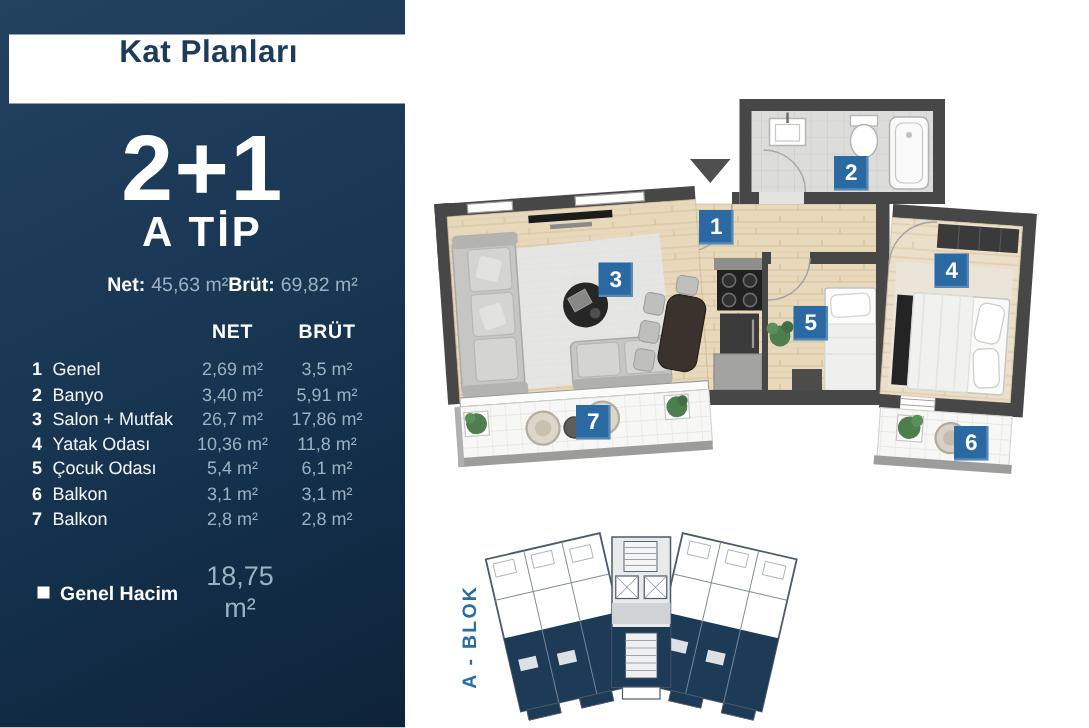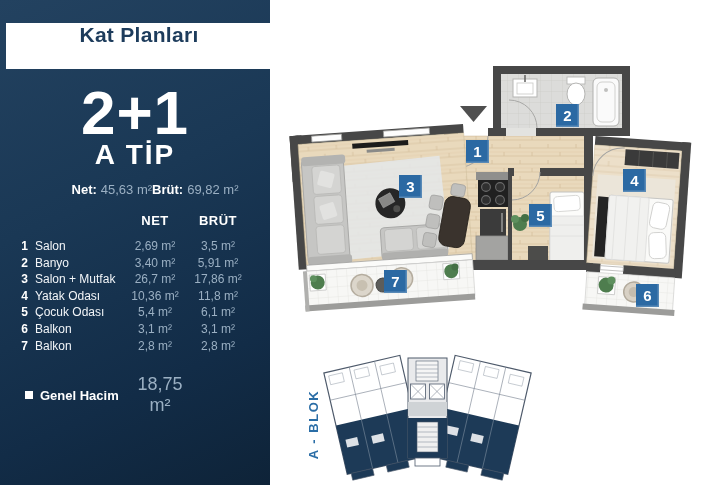--- a/index.html
+++ b/index.html
@@ -60,21 +60,21 @@
     <span><span class="lbl">Brüt:</span><span class="val">69,82 m²</span></span>
   </div>
 
   <div class="area-table">
     <span class="at-hdr"></span>
     <span class="at-hdr"></span>
     <span class="at-hdr">NET</span>
     <span class="at-hdr">BRÜT</span>
 
     <span class="cell c-num">1</span>
-    <span class="cell c-name">Salon</span>
+    <span class="cell c-name">Genel</span>
     <span class="cell c-net">2,69 m²</span>
     <span class="cell c-brut">3,5 m²</span>
 
     <span class="cell c-num">2</span>
     <span class="cell c-name">Banyo</span>
     <span class="cell c-net">3,40 m²</span>
     <span class="cell c-brut">5,91 m²</span>
 
     <span class="cell c-num">3</span>
     <span class="cell c-name">Salon + Mutfak</span>

